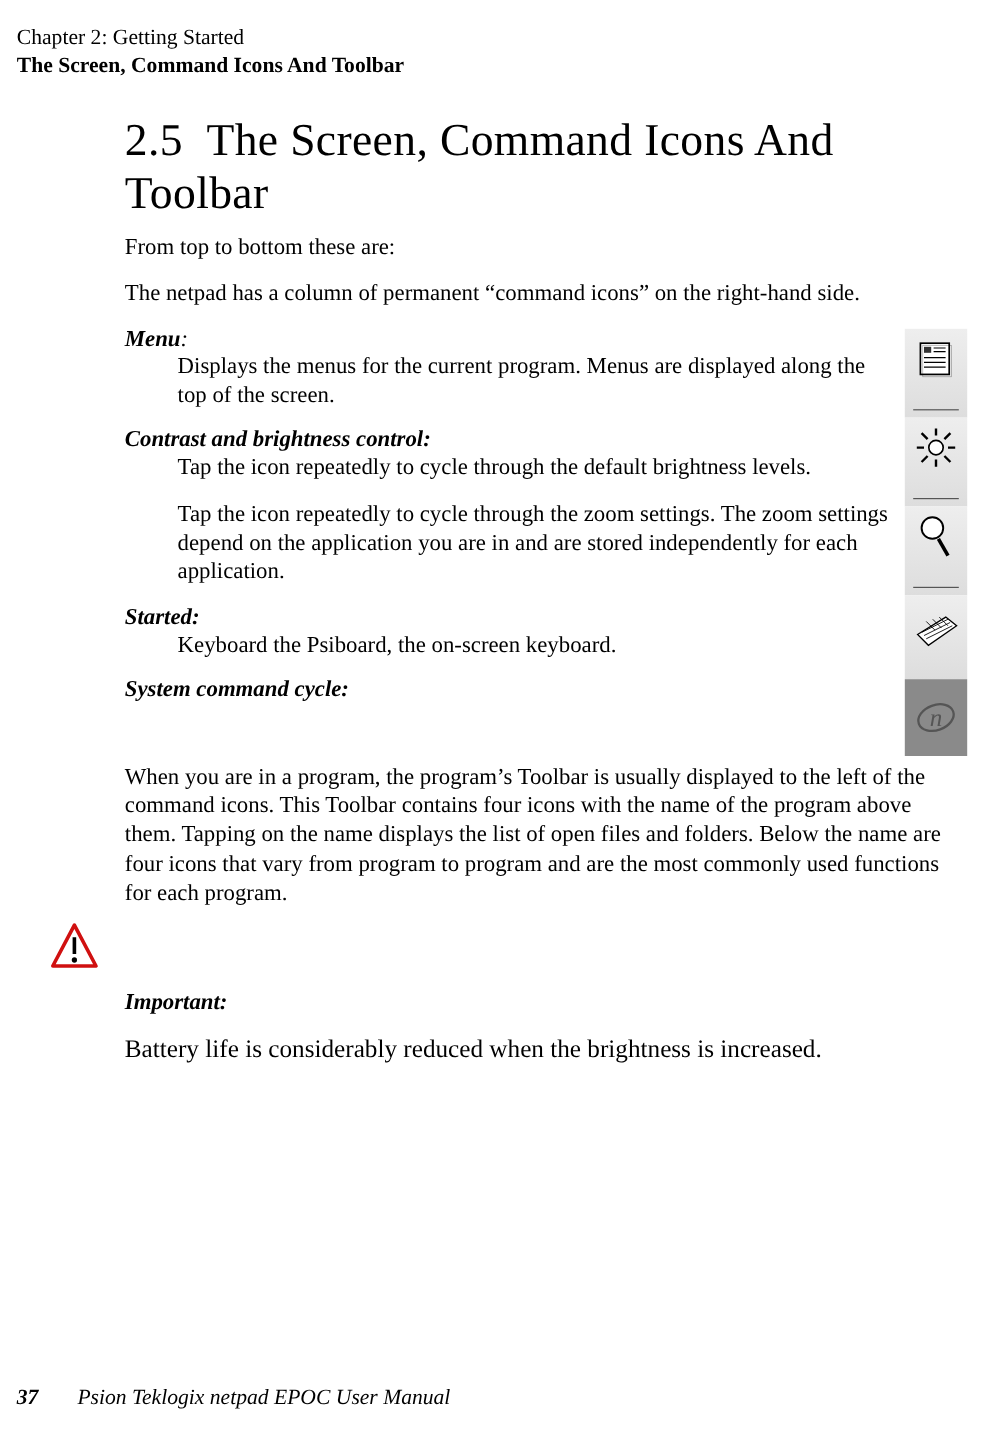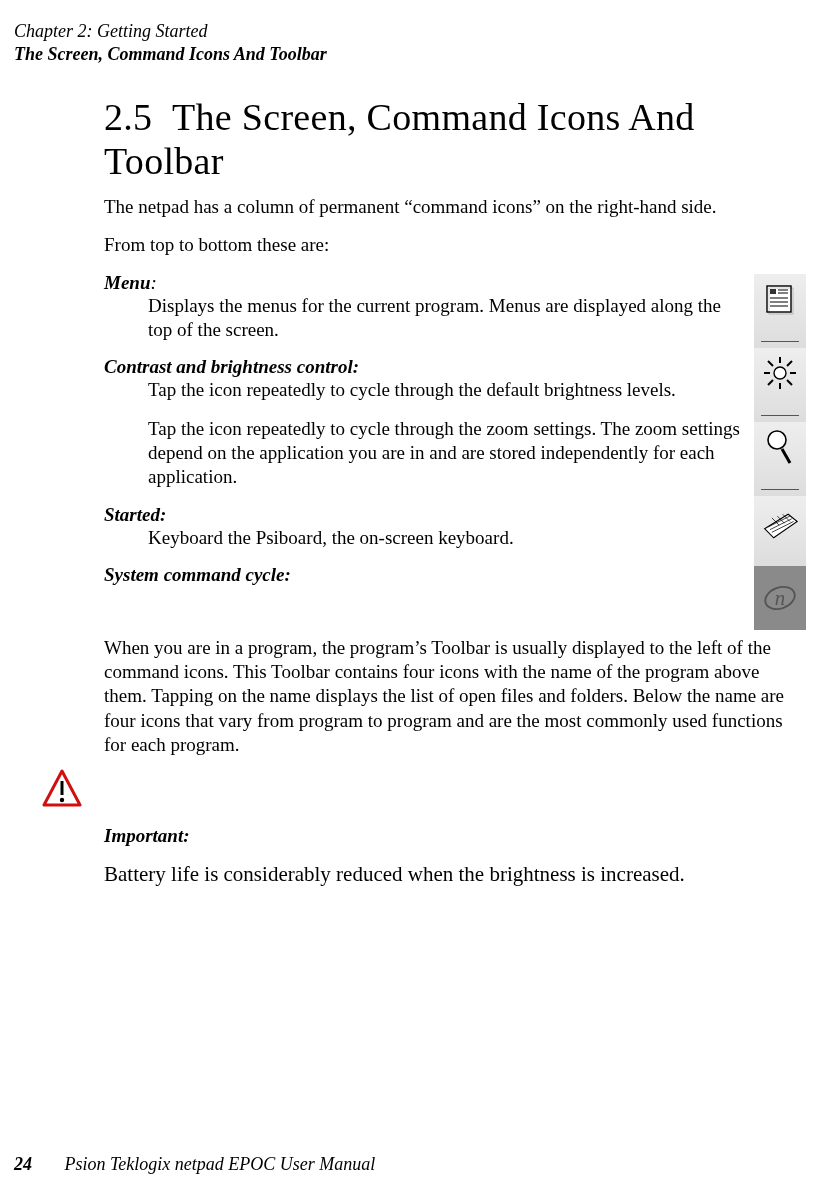--- a/index.html
+++ b/index.html
@@ -13,21 +13,20 @@
     position: relative;
   }
   .page {
     box-sizing: border-box;
     width: 834px;
     height: 1199px;
     padding: 20px 28px 0 14px;
     position: relative;
   }
   .running-head {
-    font-style: italic;
     font-size: 18px;
     line-height: 1.25;
     margin-bottom: 30px;
   }
   .running-head .title {
     font-weight: bold;
   }
   .content {
     margin-left: 90px;
     margin-right: 0;
@@ -164,22 +163,22 @@
     <div>Chapter 2:  Getting Started</div>
     <div class="title">The Screen, Command Icons And Toolbar</div>
   </div>
 
   <div class="content">
 
     <h1 class="section-title">
       <span>2.5</span>&nbsp;&nbsp;<span>The Screen, Command Icons And Toolbar</span>
     </h1>
 
+    <p class="body-text para">From top to bottom these are:</p>
     <p class="body-text para">The netpad has a column of permanent “command icons” on the right-hand side.</p>
-    <p class="body-text para">From top to bottom these are:</p>
 
     <div class="columns">
       <div class="col-text">
         <dl class="defs">
           <dt><span>Menu</span><span class="colon">:</span></dt>
           <dd>Displays the menus for the current program. Menus are displayed along the top of the screen.</dd>
 
           <dt>Contrast and brightness control:</dt>
           <dd>Tap the icon repeatedly to cycle through the default brightness levels.</dd>
 
@@ -280,17 +279,17 @@
           <circle cx="20" cy="31" r="2.2" fill="#000"></circle>
         </svg>
       </div>
       <div class="important-label">Important:</div>
       <div class="important-body">Battery life is considerably reduced when the brightness is increased.</div>
     </div>
 
   </div>
 
   <div class="footer">
-    <span class="pn">24</span>
+    <span class="pn">37</span>
     <span>Psion Teklogix netpad EPOC User Manual</span>
   </div>
 
 </div>
 
 </body></html>

